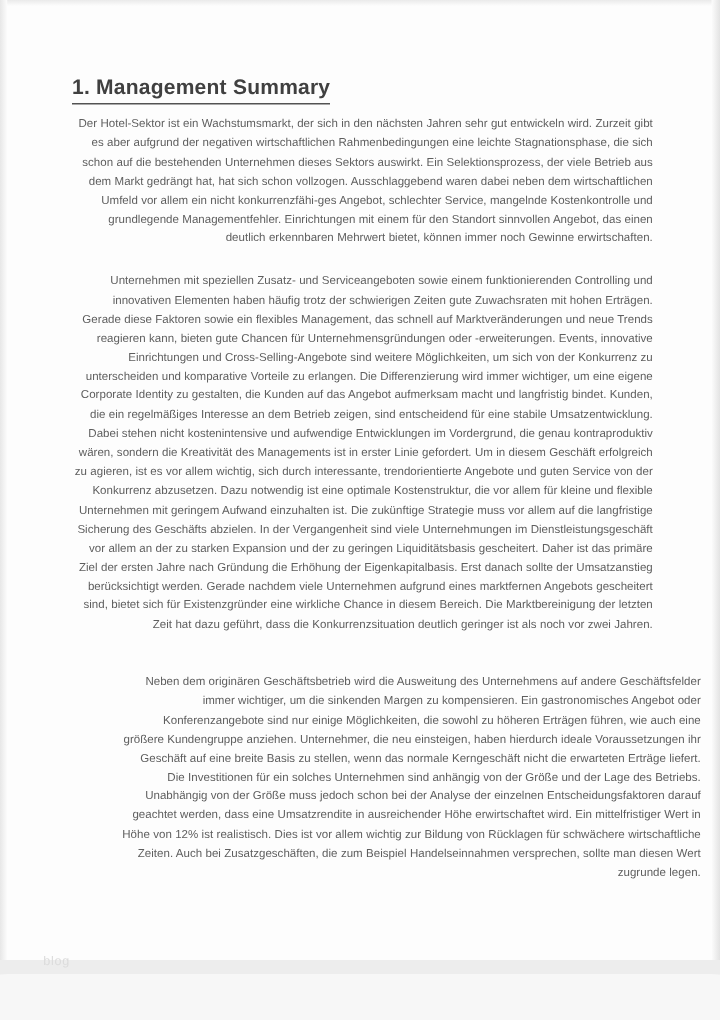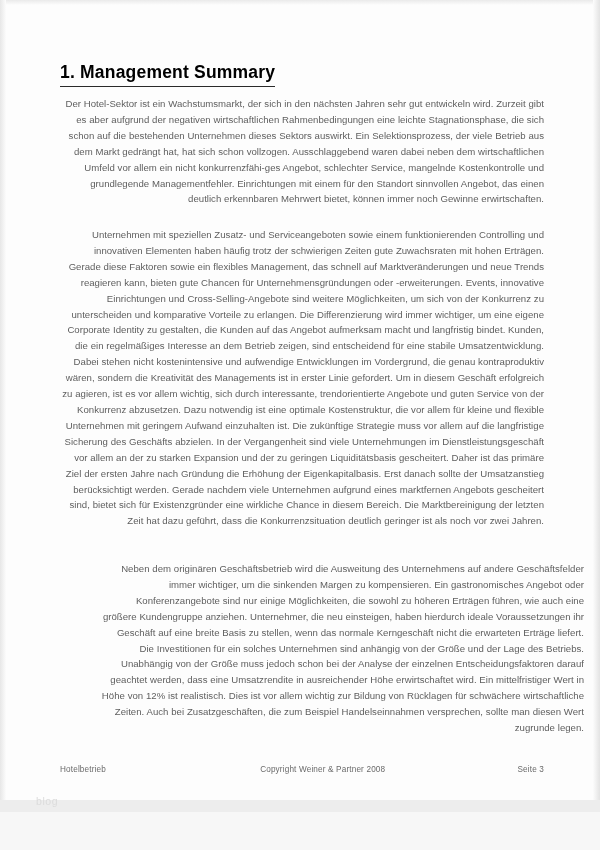--- a/index.html
+++ b/index.html
@@ -72,21 +72,21 @@
   }
 
   #doc-title {
     margin: 0;
     padding: 0;
     position: absolute;
     left: 0;
     top: 62px;
     font-size: 17.5px;
     font-weight: bold;
-    color: #000000;
+    color: #404040;
     letter-spacing: 0.2px;
     border-bottom: 1.6px solid #2a2a2a;
     padding-bottom: 3px;
     display: inline-block;
     white-space: nowrap;
   }
 
   .para {
     position: absolute;
     left: 0;
@@ -146,21 +146,16 @@
     <h1 id="doc-title">1. Management Summary</h1>
 
     <p class="para" id="para-1">Der Hotel-Sektor ist ein Wachstumsmarkt, der sich in den nächsten Jahren sehr gut entwickeln wird. Zurzeit gibt es aber aufgrund der negativen wirtschaftlichen Rahmenbedingungen eine leichte Stagnationsphase, die sich schon auf die bestehenden Unternehmen dieses Sektors auswirkt. Ein Selektionsprozess, der viele Betrieb aus dem Markt gedrängt hat, hat sich schon vollzogen. Ausschlaggebend waren dabei neben dem wirtschaftlichen Umfeld vor allem ein nicht konkurrenzfähi-ges Angebot, schlechter Service, mangelnde Kostenkontrolle und grundlegende Managementfehler. Einrichtungen mit einem für den Standort sinnvollen Angebot, das einen deutlich erkennbaren Mehrwert bietet, können immer noch Gewinne erwirtschaften.</p>
 
     <p class="para" id="para-2">Unternehmen mit speziellen Zusatz- und Serviceangeboten sowie einem funktionierenden Controlling und innovativen Elementen haben häufig trotz der schwierigen Zeiten gute Zuwachsraten mit hohen Erträgen. Gerade diese Faktoren sowie ein flexibles Management, das schnell auf Marktveränderungen und neue Trends reagieren kann, bieten gute Chancen für Unternehmensgründungen oder -erweiterungen. Events, innovative Einrichtungen und Cross-Selling-Angebote sind weitere Möglichkeiten, um sich von der Konkurrenz zu unterscheiden und komparative Vorteile zu erlangen. Die Differenzierung wird immer wichtiger, um eine eigene Corporate Identity zu gestalten, die Kunden auf das Angebot aufmerksam macht und langfristig bindet. Kunden, die ein regelmäßiges Interesse an dem Betrieb zeigen, sind entscheidend für eine stabile Umsatzentwicklung. Dabei stehen nicht kostenintensive und aufwendige Entwicklungen im Vordergrund, die genau kontraproduktiv wären, sondern die Kreativität des Managements ist in erster Linie gefordert. Um in diesem Geschäft erfolgreich zu agieren, ist es vor allem wichtig, sich durch interessante, trendorientierte Angebote und guten Service von der Konkurrenz abzusetzen. Dazu notwendig ist eine optimale Kostenstruktur, die vor allem für kleine und flexible Unternehmen mit geringem Aufwand einzuhalten ist. Die zukünftige Strategie muss vor allem auf die langfristige Sicherung des Geschäfts abzielen. In der Vergangenheit sind viele Unternehmungen im Dienstleistungsgeschäft vor allem an der zu starken Expansion und der zu geringen Liquiditätsbasis gescheitert. Daher ist das primäre Ziel der ersten Jahre nach Gründung die Erhöhung der Eigenkapitalbasis. Erst danach sollte der Umsatzanstieg berücksichtigt werden. Gerade nachdem viele Unternehmen aufgrund eines marktfernen Angebots gescheitert sind, bietet sich für Existenzgründer eine wirkliche Chance in diesem Bereich. Die Marktbereinigung der letzten Zeit hat dazu geführt, dass die Konkurrenzsituation deutlich geringer ist als noch vor zwei Jahren.</p>
 
     <p class="para" id="para-3">Neben dem originären Geschäftsbetrieb wird die Ausweitung des Unternehmens auf andere Geschäftsfelder immer wichtiger, um die sinkenden Margen zu kompensieren. Ein gastronomisches Angebot oder Konferenzangebote sind nur einige Möglichkeiten, die sowohl zu höheren Erträgen führen, wie auch eine größere Kundengruppe anziehen. Unternehmer, die neu einsteigen, haben hierdurch ideale Voraussetzungen ihr Geschäft auf eine breite Basis zu stellen, wenn das normale Kerngeschäft nicht die erwarteten Erträge liefert. Die Investitionen für ein solches Unternehmen sind anhängig von der Größe und der Lage des Betriebs. Unabhängig von der Größe muss jedoch schon bei der Analyse der einzelnen Entscheidungsfaktoren darauf geachtet werden, dass eine Umsatzrendite in ausreichender Höhe erwirtschaftet wird. Ein mittelfristiger Wert in Höhe von 12% ist realistisch. Dies ist vor allem wichtig zur Bildung von Rücklagen für schwächere wirtschaftliche Zeiten. Auch bei Zusatzgeschäften, die zum Beispiel Handelseinnahmen versprechen, sollte man diesen Wert zugrunde legen.</p>
 
   </div>
 
-  <div id="footer">
-    <span class="f-left">Hotelbetrieb</span>
-    <span class="f-center">Copyright Weiner &amp; Partner 2008</span>
-    <span class="f-right">Seite 3</span>
-  </div>
 
   <div id="watermark">blog</div>
 
 </div>
 
 </body></html>

